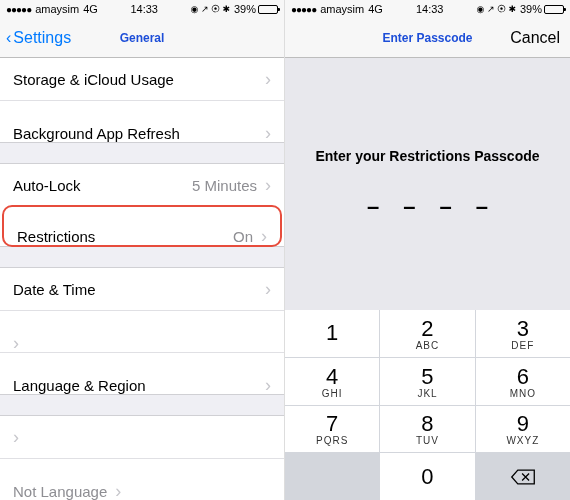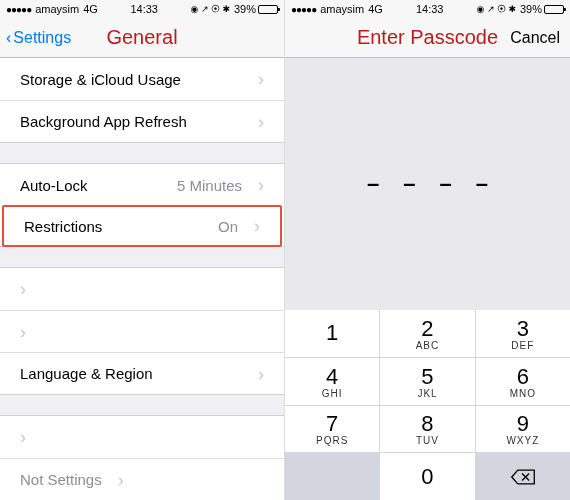--- a/index.html
+++ b/index.html
@@ -43,51 +43,51 @@
   
   .nav-bar {
     height: 40px;
     background: #f7f7f7;
     border-bottom: 1px solid #bdbdbd;
     display: flex;
     align-items: center;
     justify-content: center;
     position: relative;
   }
-  .nav-title { font-size: 20px; font-weight: 400; color: #b91c1c; }
+  .nav-title { font-size: 12px; font-weight: 700; color: #1d4ed8; }
   .nav-back {
     position: absolute; left: 6px; top: 0; bottom: 0;
     display: flex; align-items: center; gap: 2px;
     color: #007aff; font-size: 16px;
   }
   .nav-cancel {
     position: absolute; right: 10px; top: 0; bottom: 0;
     display: flex; align-items: center;
     color: #000000; font-size: 16px;
   }
   
   .list { background: #efeff4; }
   .group { margin-top: 20px; background: #fff; border-top: 1px solid #d0d0d4; border-bottom: 1px solid #d0d0d4; }
   .group:first-child { margin-top: 0; border-top: none; }
   .row {
     height: 42px;
     display: flex;
     align-items: center;
-    padding: 0 20px;
+    padding: 0 13px;
     font-size: 15px;
     color: #000;
     position: relative;
   }
-  .row + .row { border-top: 1px solid #e0e0e4; }
+  .row + .row { border-top: 1px solid #e0e0e4; align-items: flex-end; }
   .row .label { flex: 1; }
-  .row .value { color: #8e8e93; font-size: 15px; margin-right: 16px; }
+  .row .value { color: #8e8e93; font-size: 15px; margin-right: 8px; }
   .chevron { color: #c7c7cc; font-size: 18px; line-height: 1; }
   .row.highlighted {
     border: 2px solid #e74c3c;
-    border-radius: 2px;
+    border-radius: 10px;
     margin: -1px 2px;
     height: 42px;
   }
   
   .passcode-area {
     background: #e8e8ed;
     height: 252px;
     display: flex;
     flex-direction: column;
     align-items: center;
@@ -164,36 +164,37 @@
           <span class="chevron">›</span>
         </div>
         <div class="row highlighted">
           <span class="label">Restrictions</span>
           <span class="value">On</span>
           <span class="chevron">›</span>
         </div>
       </div>
       <div class="group">
         <div class="row">
+          <span class="label">Date &amp; Time</span>
           <span class="chevron">›</span>
         </div>
         <div class="row">
           <span class="chevron">›</span>
         </div>
         <div class="row">
           <span class="label">Language &amp; Region</span>
           <span class="chevron">›</span>
         </div>
       </div>
       <div class="group">
         <div class="row">
           <span class="chevron">›</span>
         </div>
         <div class="row">
-          <span class="value">Not Settings</span>
+          <span class="value">Not Language</span>
           <span class="chevron">›</span>
         </div>
       </div>
     </div>
 </div>
 
 <div class="screen">
   <div class="status-bar">
     <div class="status-left">
       <span class="dots">●●●●●</span>
@@ -211,20 +212,21 @@
   </div>
 
   <div class="nav-bar">
     <div class="nav-title">Enter Passcode</div>
     <div class="nav-cancel">
       <span>Cancel</span>
     </div>
   </div>
 
   <div class="passcode-area">
+    <div class="passcode-prompt">Enter your Restrictions Passcode</div>
     <div class="passcode-dashes">
       <span>–</span>
       <span>–</span>
       <span>–</span>
       <span>–</span>
     </div>
   </div>
 
   <div class="keypad" id="keypad">
       <div class="key">

